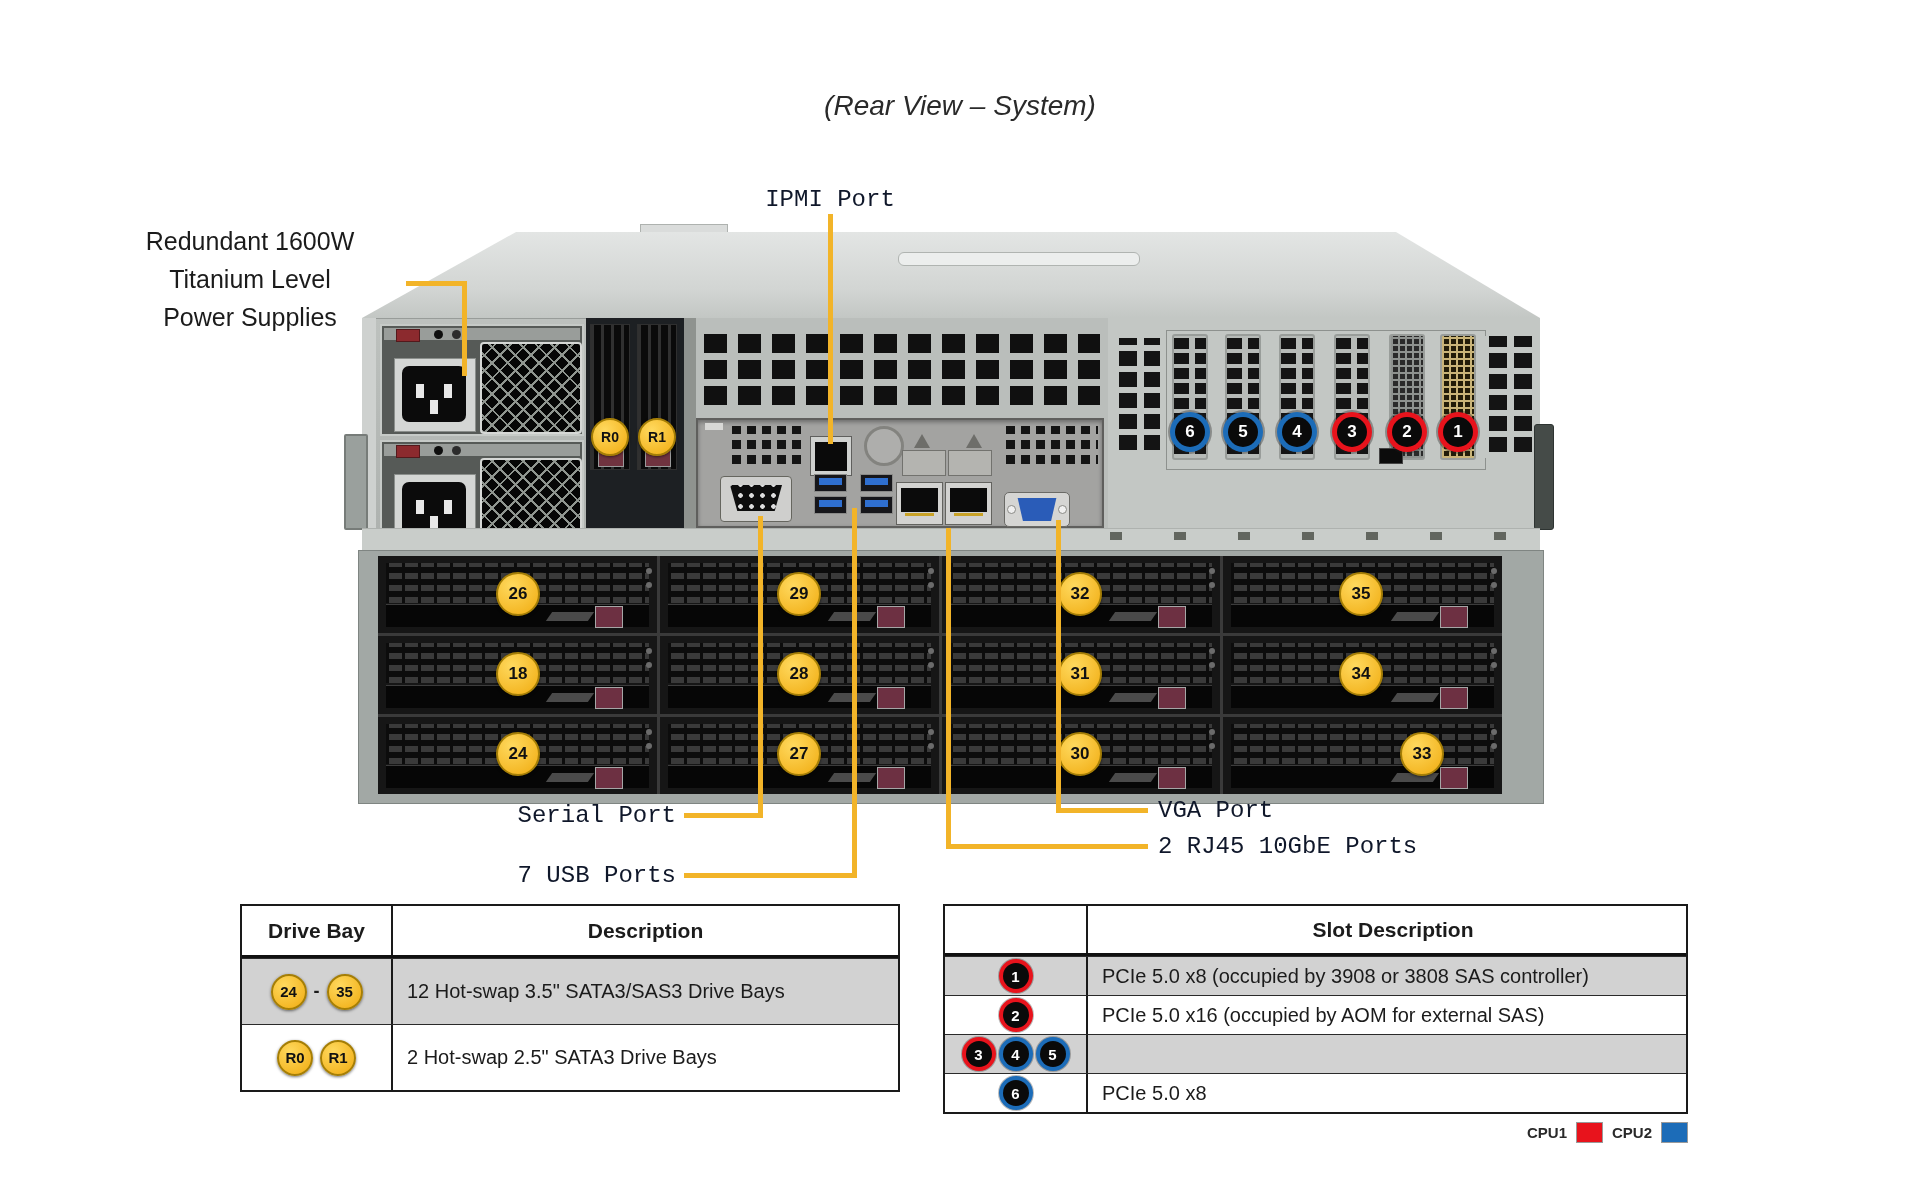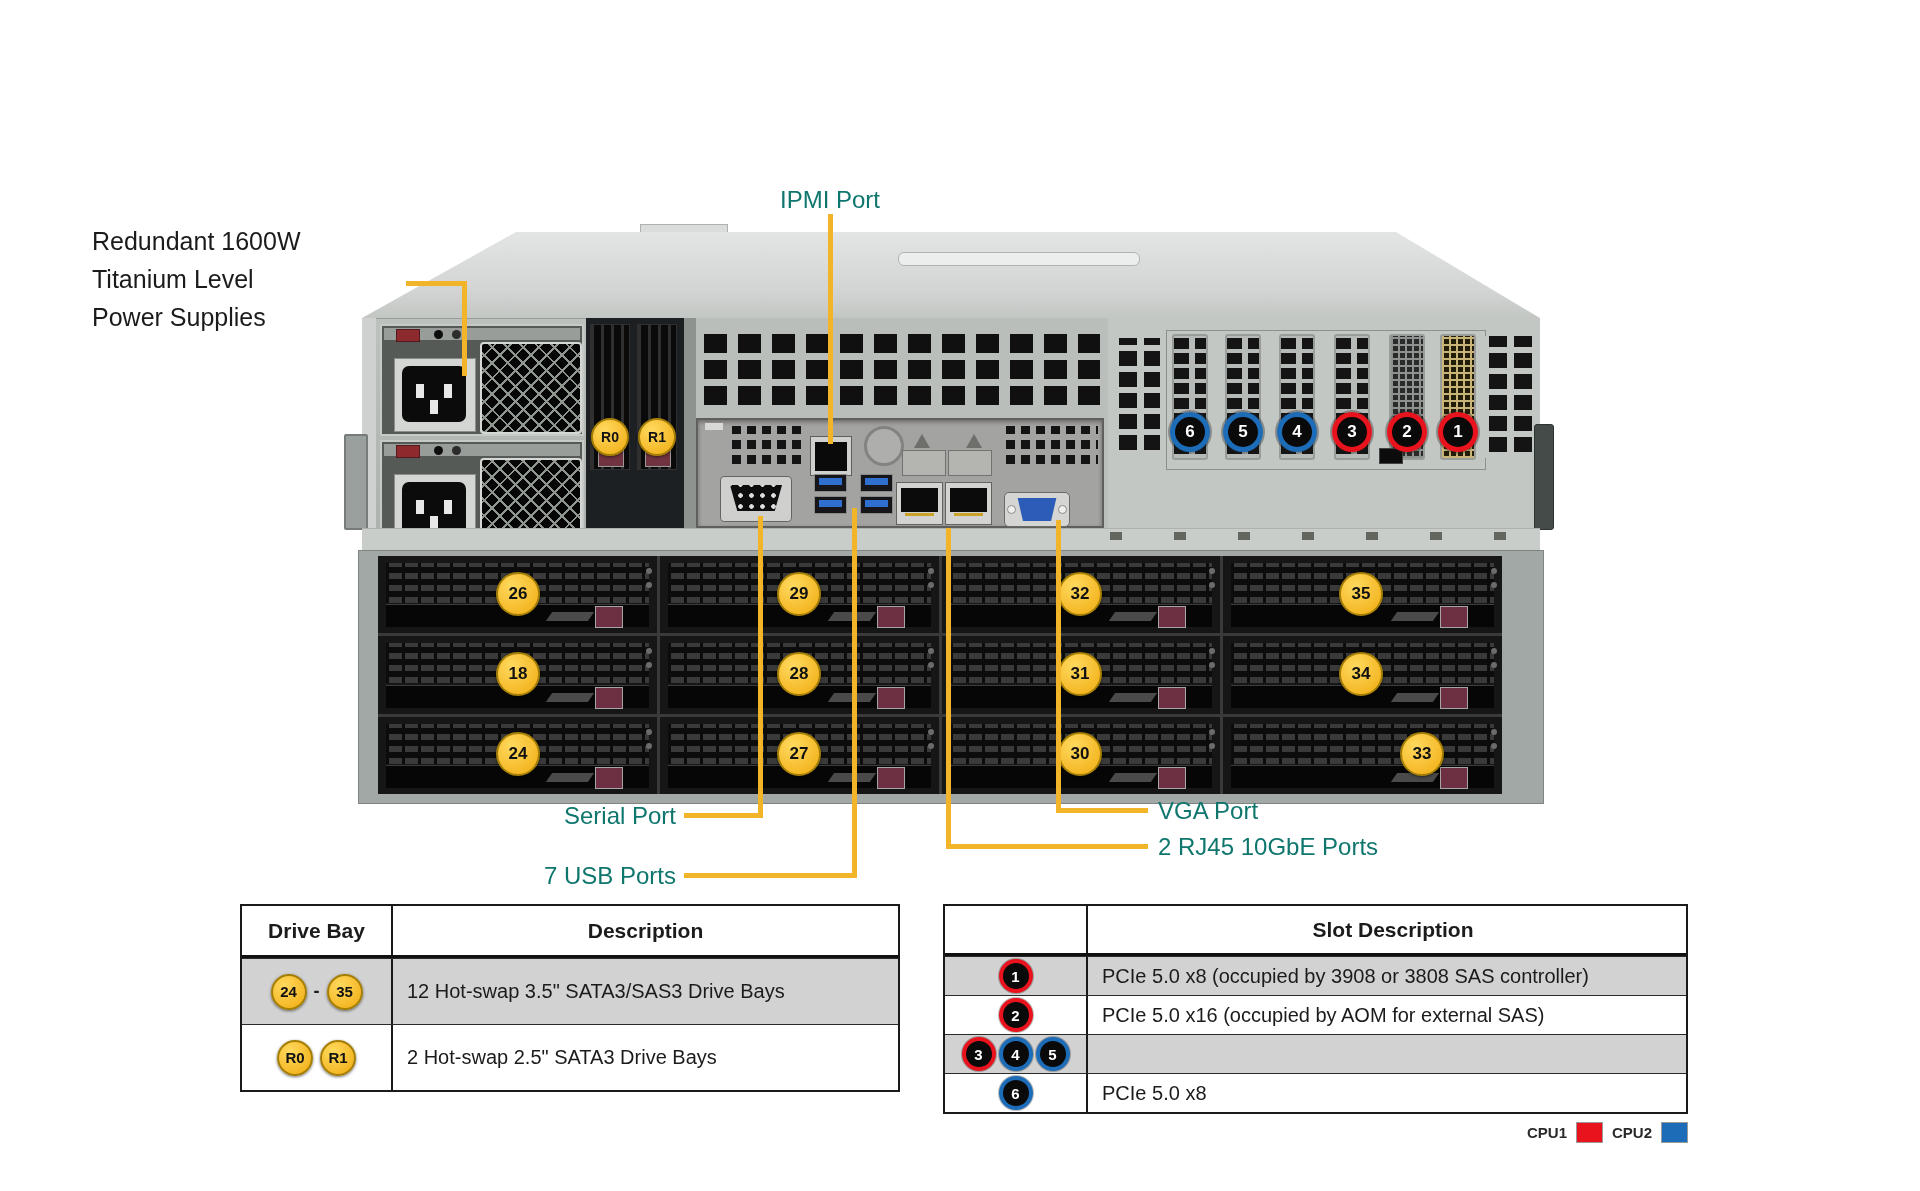--- a/index.html
+++ b/index.html
@@ -1,22 +1,22 @@
 <!DOCTYPE html>
 <html><head>
 <meta charset="utf-8">
 <style>
   html,body{margin:0;padding:0;background:#fff;}
   #canvas{position:relative;width:1920px;height:1191px;background:#ffffff;overflow:hidden;
           font-family:"Liberation Sans","DejaVu Sans",sans-serif;color:#1b1b1b;}
   .abs{position:absolute;}
   
   .title{position:absolute;left:0;right:0;top:90px;text-align:center;font-size:28px;font-style:italic;color:#2a2a2a;}
-  .callout{position:absolute;font-size:24px;color:#0f766e;white-space:nowrap;}
-  .psu-label{position:absolute;left:92px;width:300px;top:222px;text-align:left;font-size:25px;line-height:38px;color:#1b1b1b;}
+  .callout{position:absolute;font-size:24px;color:#0f172a;white-space:nowrap;font-family:Liberation Mono, monospace;}
+  .psu-label{position:absolute;left:100px;width:300px;top:222px;text-align:center;font-size:25px;line-height:38px;color:#1b1b1b;}
   
   .yline{position:absolute;background:#f2b429;z-index:40;}
   
   .lid{position:absolute;left:362px;top:222px;width:1178px;height:96px;
        background:linear-gradient(180deg,#e6e8e7 0%,#d2d5d3 70%,#c3c7c4 100%);
        clip-path:polygon(154px 10px,1034px 10px,1178px 96px,0px 96px);}
   .lid-tab{position:absolute;left:640px;top:224px;width:86px;height:10px;background:#dadcdb;border:1px solid #aeb2af;border-bottom:none;}
   .lid-groove{position:absolute;left:898px;top:252px;width:240px;height:12px;background:#eceeed;border:1px solid #b0b4b1;border-radius:6px;}
   .face{position:absolute;left:362px;top:318px;width:1178px;height:232px;
         background:linear-gradient(180deg,#bdc1be,#adb1ae);border:1px solid #83878480;box-sizing:border-box;}
@@ -132,20 +132,21 @@
   
   .legend{position:absolute;left:1400px;top:1122px;width:288px;display:flex;justify-content:flex-end;align-items:center;gap:9px;}
   .legend .lbl{font-weight:bold;font-size:15px;color:#2a2a2a;}
   .legend .sw{width:25px;height:19px;border:1px solid #9a9a9a;}
 </style>
 </head>
 <body>
 
 <div id="canvas">
 
+  <div class="title">(Rear View – System)</div>
 
   <div class="psu-label" id="psu-label">
       <div>Redundant 1600W</div>
       <div>Titanium Level</div>
       <div>Power Supplies</div>
     </div>
   <div class="callout" style="left:700px;width:260px;top:186px;text-align:center;">IPMI Port</div>
 
   <div class="lid-tab"></div>
   <div class="lid"></div>

